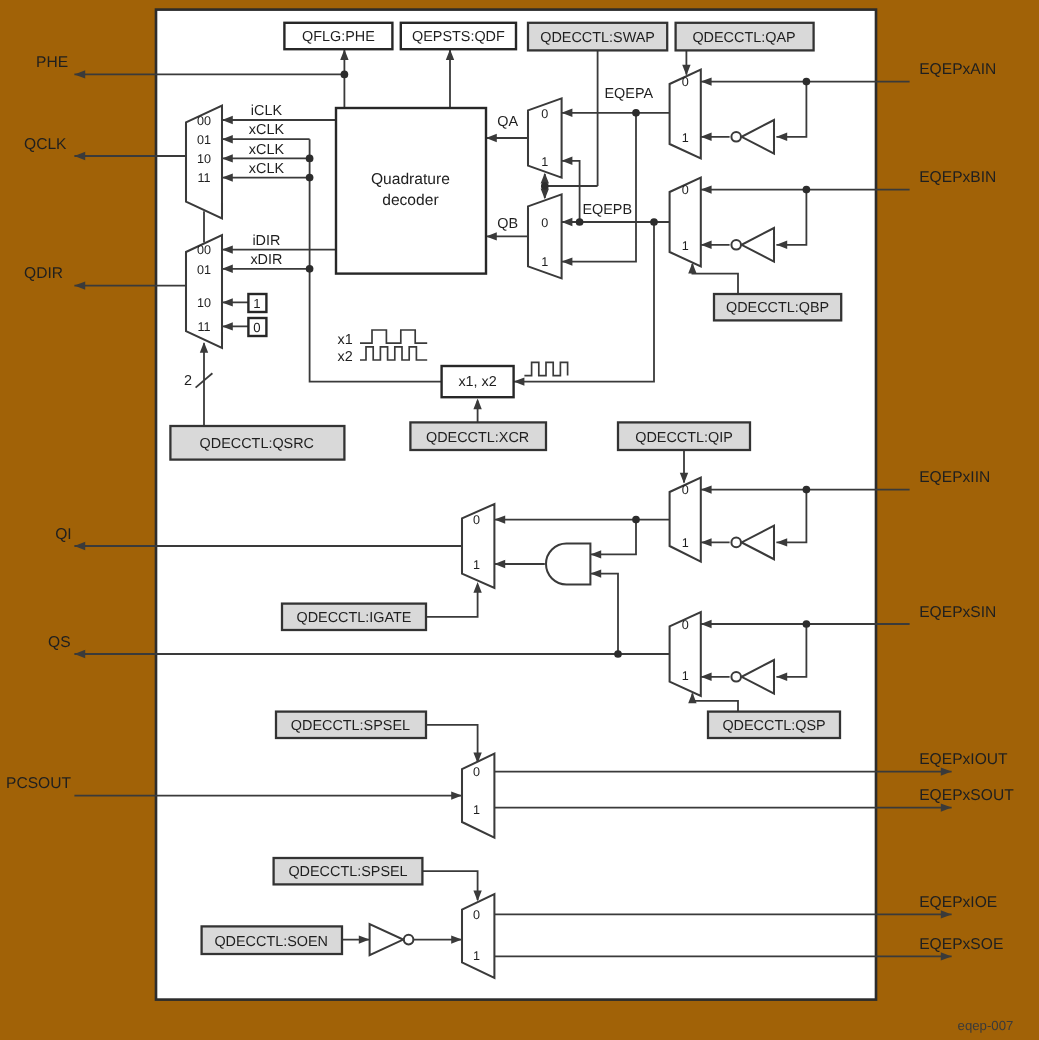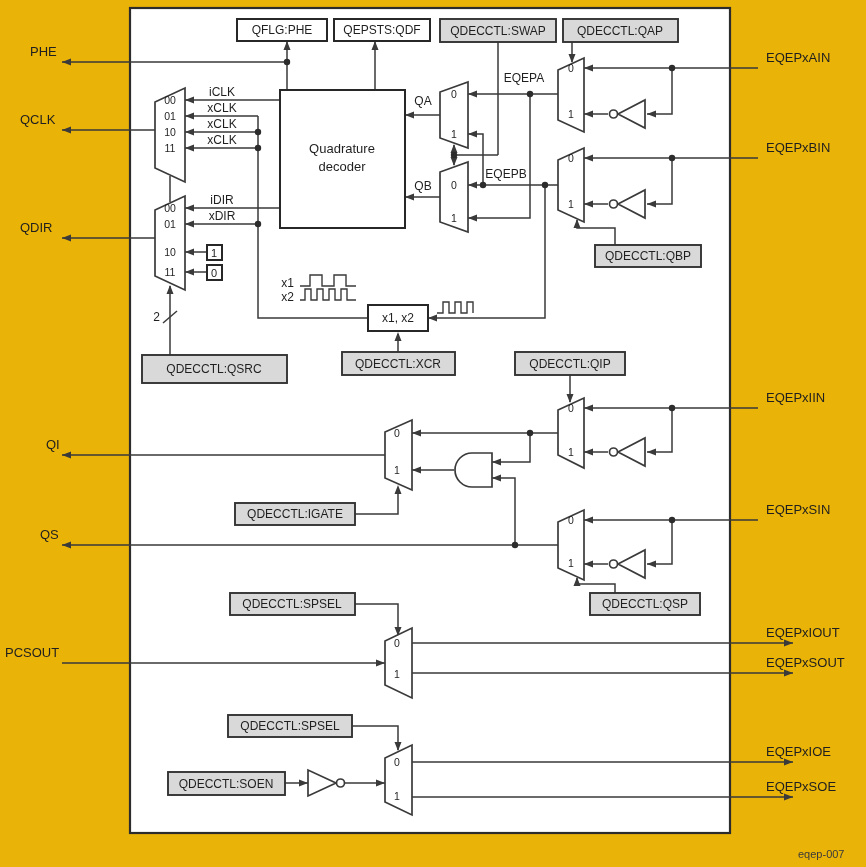--- a/index.html
+++ b/index.html
@@ -1,16 +1,16 @@
 <!DOCTYPE html>
 <html><head>
 <meta charset="utf-8">
 <style>
   html,body{margin:0;padding:0;background:#ffffff;}
-  .stage{width:866px;height:867px;position:relative;background:#eab308;font-family:"Liberation Sans",sans-serif;}
+  .stage{width:866px;height:867px;position:relative;background:#a16207;font-family:"Liberation Sans",sans-serif;}
   svg{display:block;font-family:"Liberation Sans",sans-serif;}
   svg text{fill:#1f1f1f;}
   .t13{font-size:13px;}
   .t12{font-size:12px;}
   .t11{font-size:11px;}
   .t10{font-size:10.5px;}
   .tfig{font-size:11px;fill:#3a3a3a;}
   .wire{stroke:#3a3a3a;stroke-width:1.5;fill:none;}
   .shape{fill:#ffffff;stroke:#3a3a3a;stroke-width:1.7;}
   .whitebox{fill:#ffffff;stroke:#272727;stroke-width:2;}

